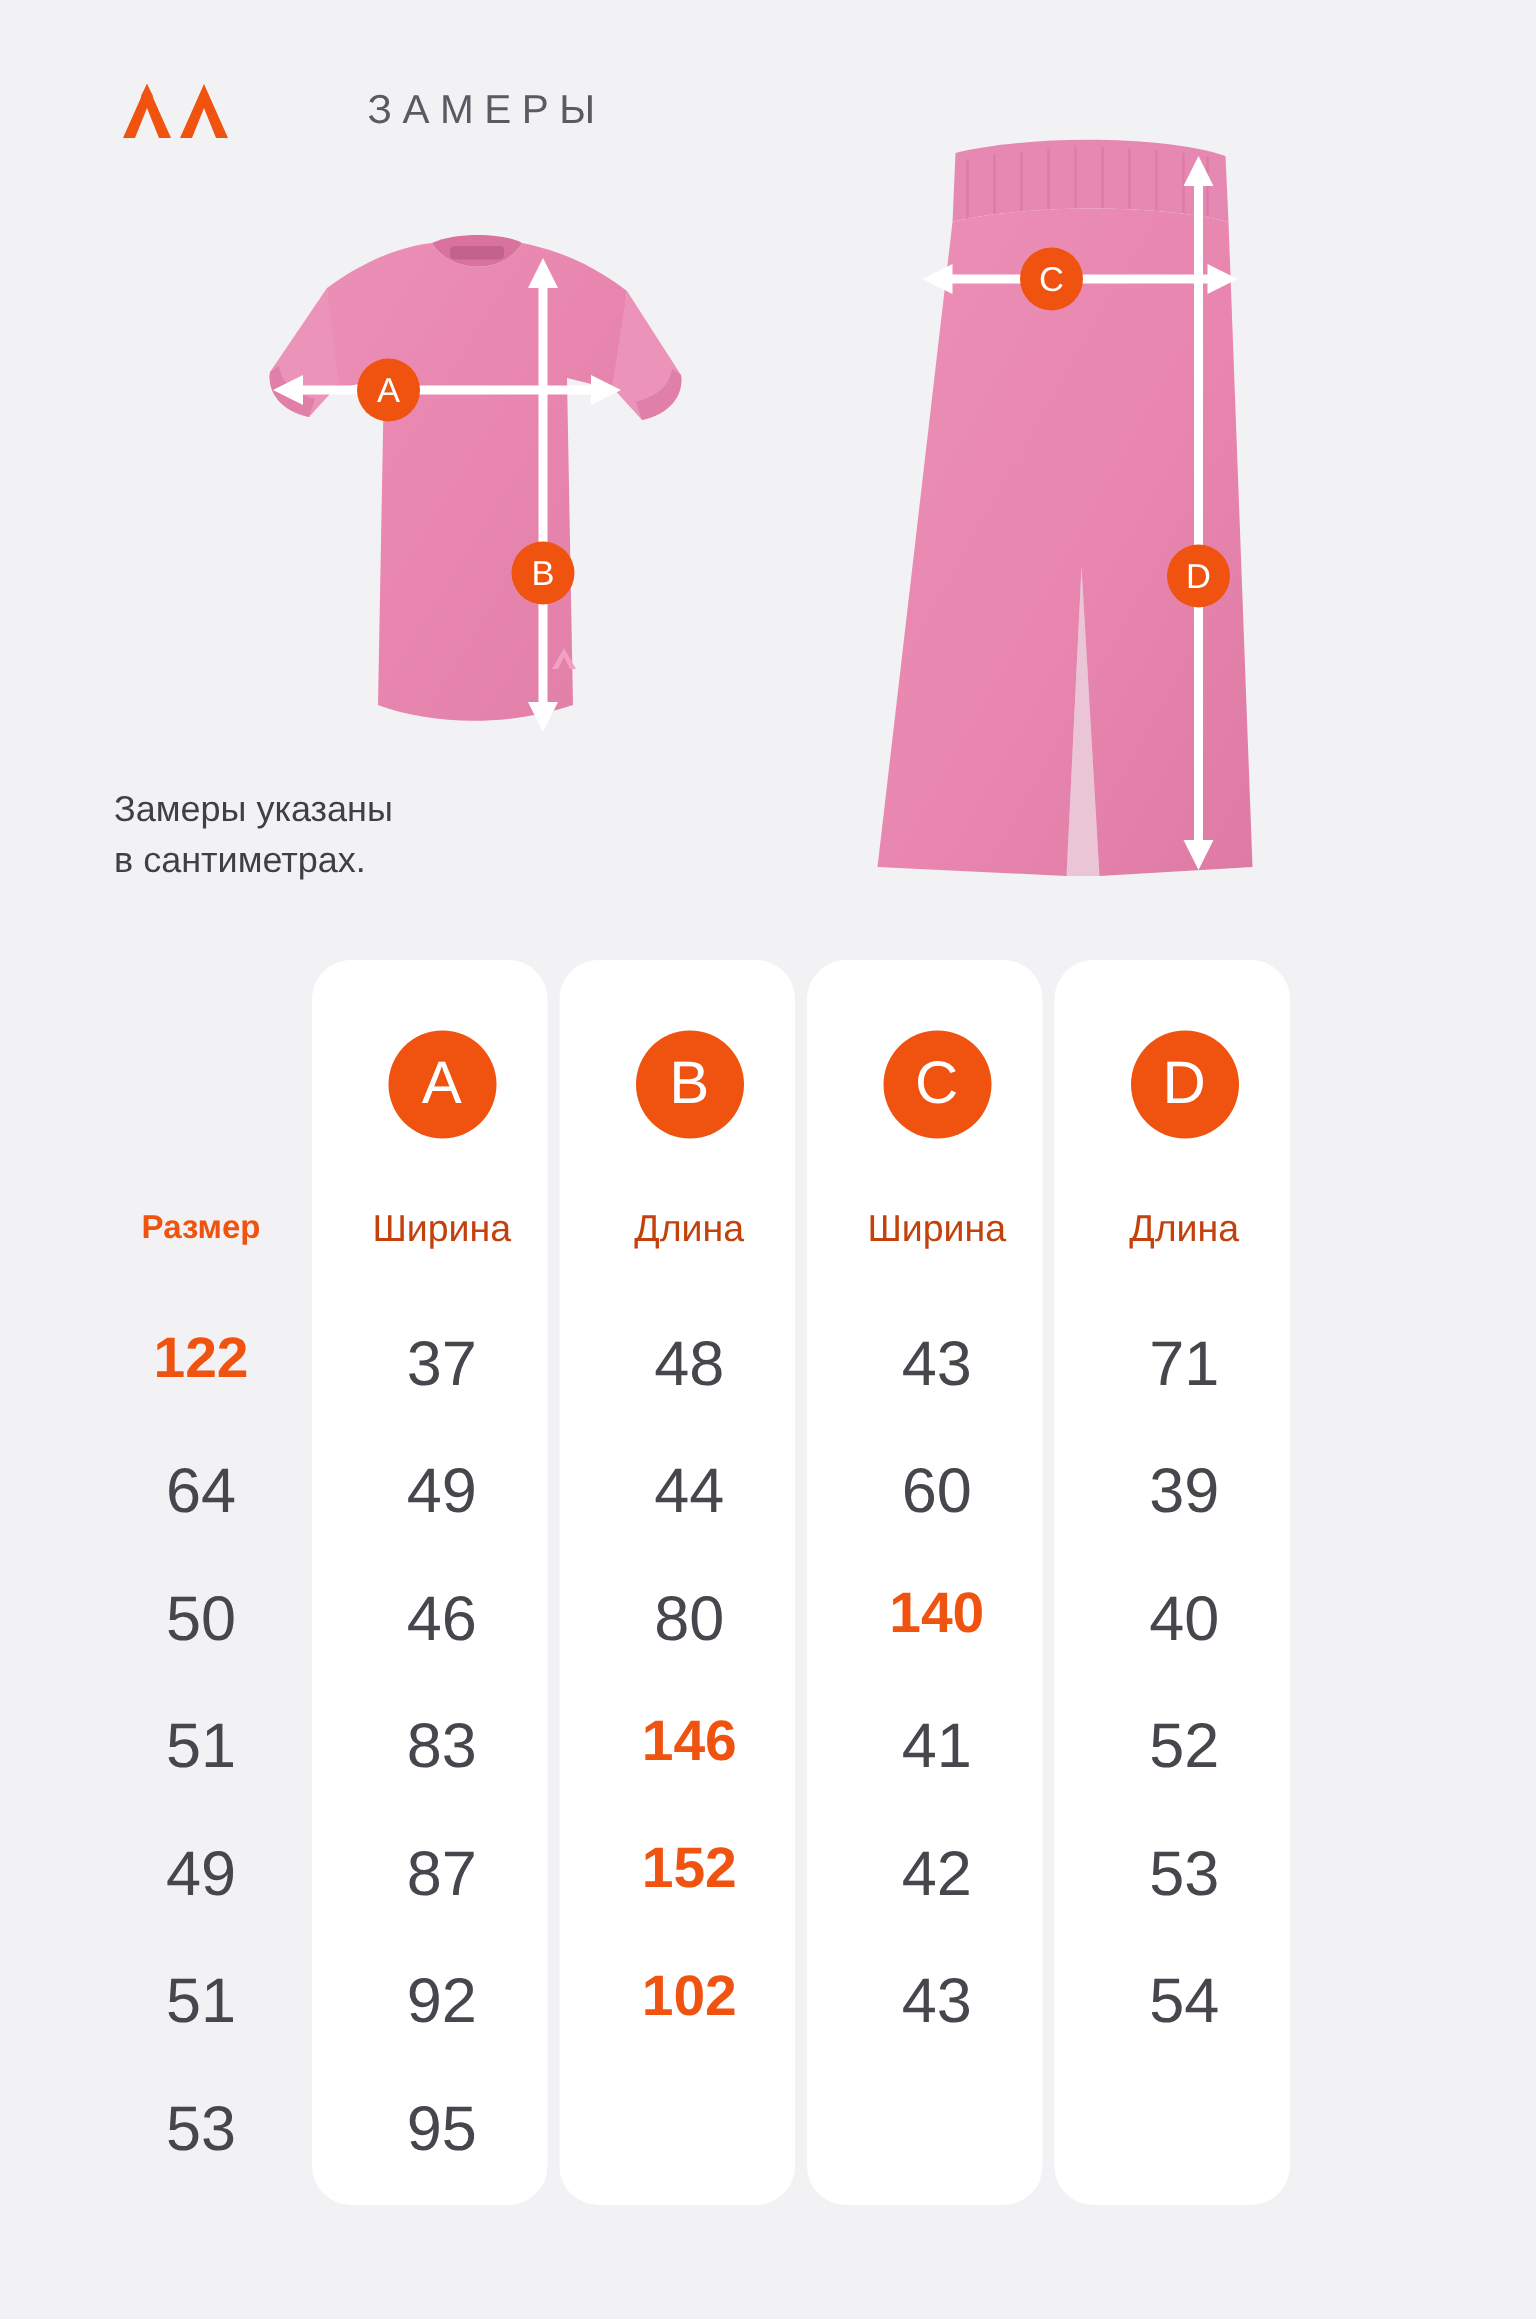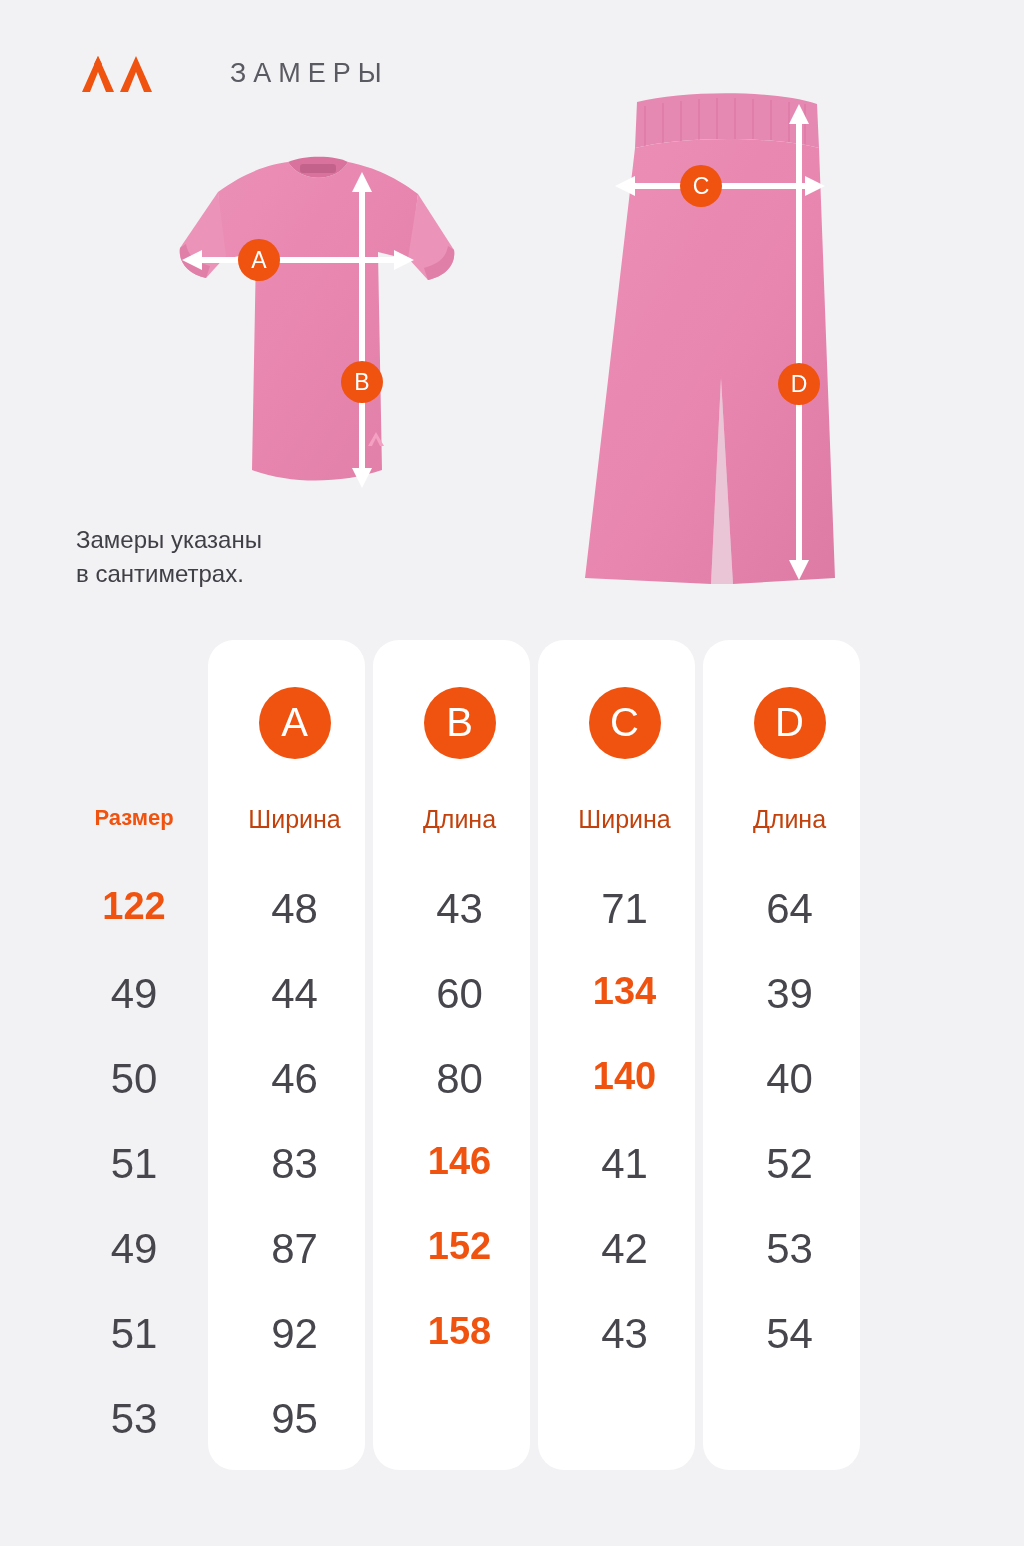--- a/index.html
+++ b/index.html
@@ -17,21 +17,21 @@
     background: #f2f2f4;
   }
 
   
   .header {
     position: absolute;
     top: 52px;
     left: 80px;
     display: flex;
     align-items: center;
-    gap: 58px;
+    gap: 73px;
   }
   .logo {
     width: 92px;
     height: 42px;
     position: relative;
   }
   .logo svg { display: block; }
   .header-title {
     font-size: 27px;
     letter-spacing: 7px;
@@ -291,20 +291,23 @@
         <span class="subhead">Ширина</span>
       </div>
       <div class="cell sub">
         <span class="subhead">Длина</span>
       </div>
 
       <div class="cell data">
           <span class="size-label">122</span>
         </div>
       <div class="cell data">
+          <span class="value">37</span>
+        </div>
+      <div class="cell data">
           <span class="value">48</span>
         </div>
       <div class="cell data">
           <span class="value">43</span>
         </div>
       <div class="cell data">
           <span class="value">71</span>
         </div>
 
       <div class="cell data">
@@ -314,23 +317,20 @@
           <span class="value">49</span>
         </div>
       <div class="cell data">
           <span class="value">44</span>
         </div>
       <div class="cell data">
           <span class="value">60</span>
         </div>
 
       <div class="cell data">
-          <span class="size-label">134</span>
-        </div>
-      <div class="cell data">
           <span class="value">39</span>
         </div>
       <div class="cell data">
           <span class="value">50</span>
         </div>
       <div class="cell data">
           <span class="value">46</span>
         </div>
       <div class="cell data">
           <span class="value">80</span>
@@ -375,21 +375,21 @@
           <span class="value">53</span>
         </div>
       <div class="cell data">
           <span class="value">51</span>
         </div>
       <div class="cell data">
           <span class="value">92</span>
         </div>
 
       <div class="cell data">
-          <span class="size-label">158</span>
+          <span class="size-label">102</span>
         </div>
       <div class="cell data">
           <span class="value">43</span>
         </div>
       <div class="cell data">
           <span class="value">54</span>
         </div>
       <div class="cell data">
           <span class="value">53</span>
         </div>

